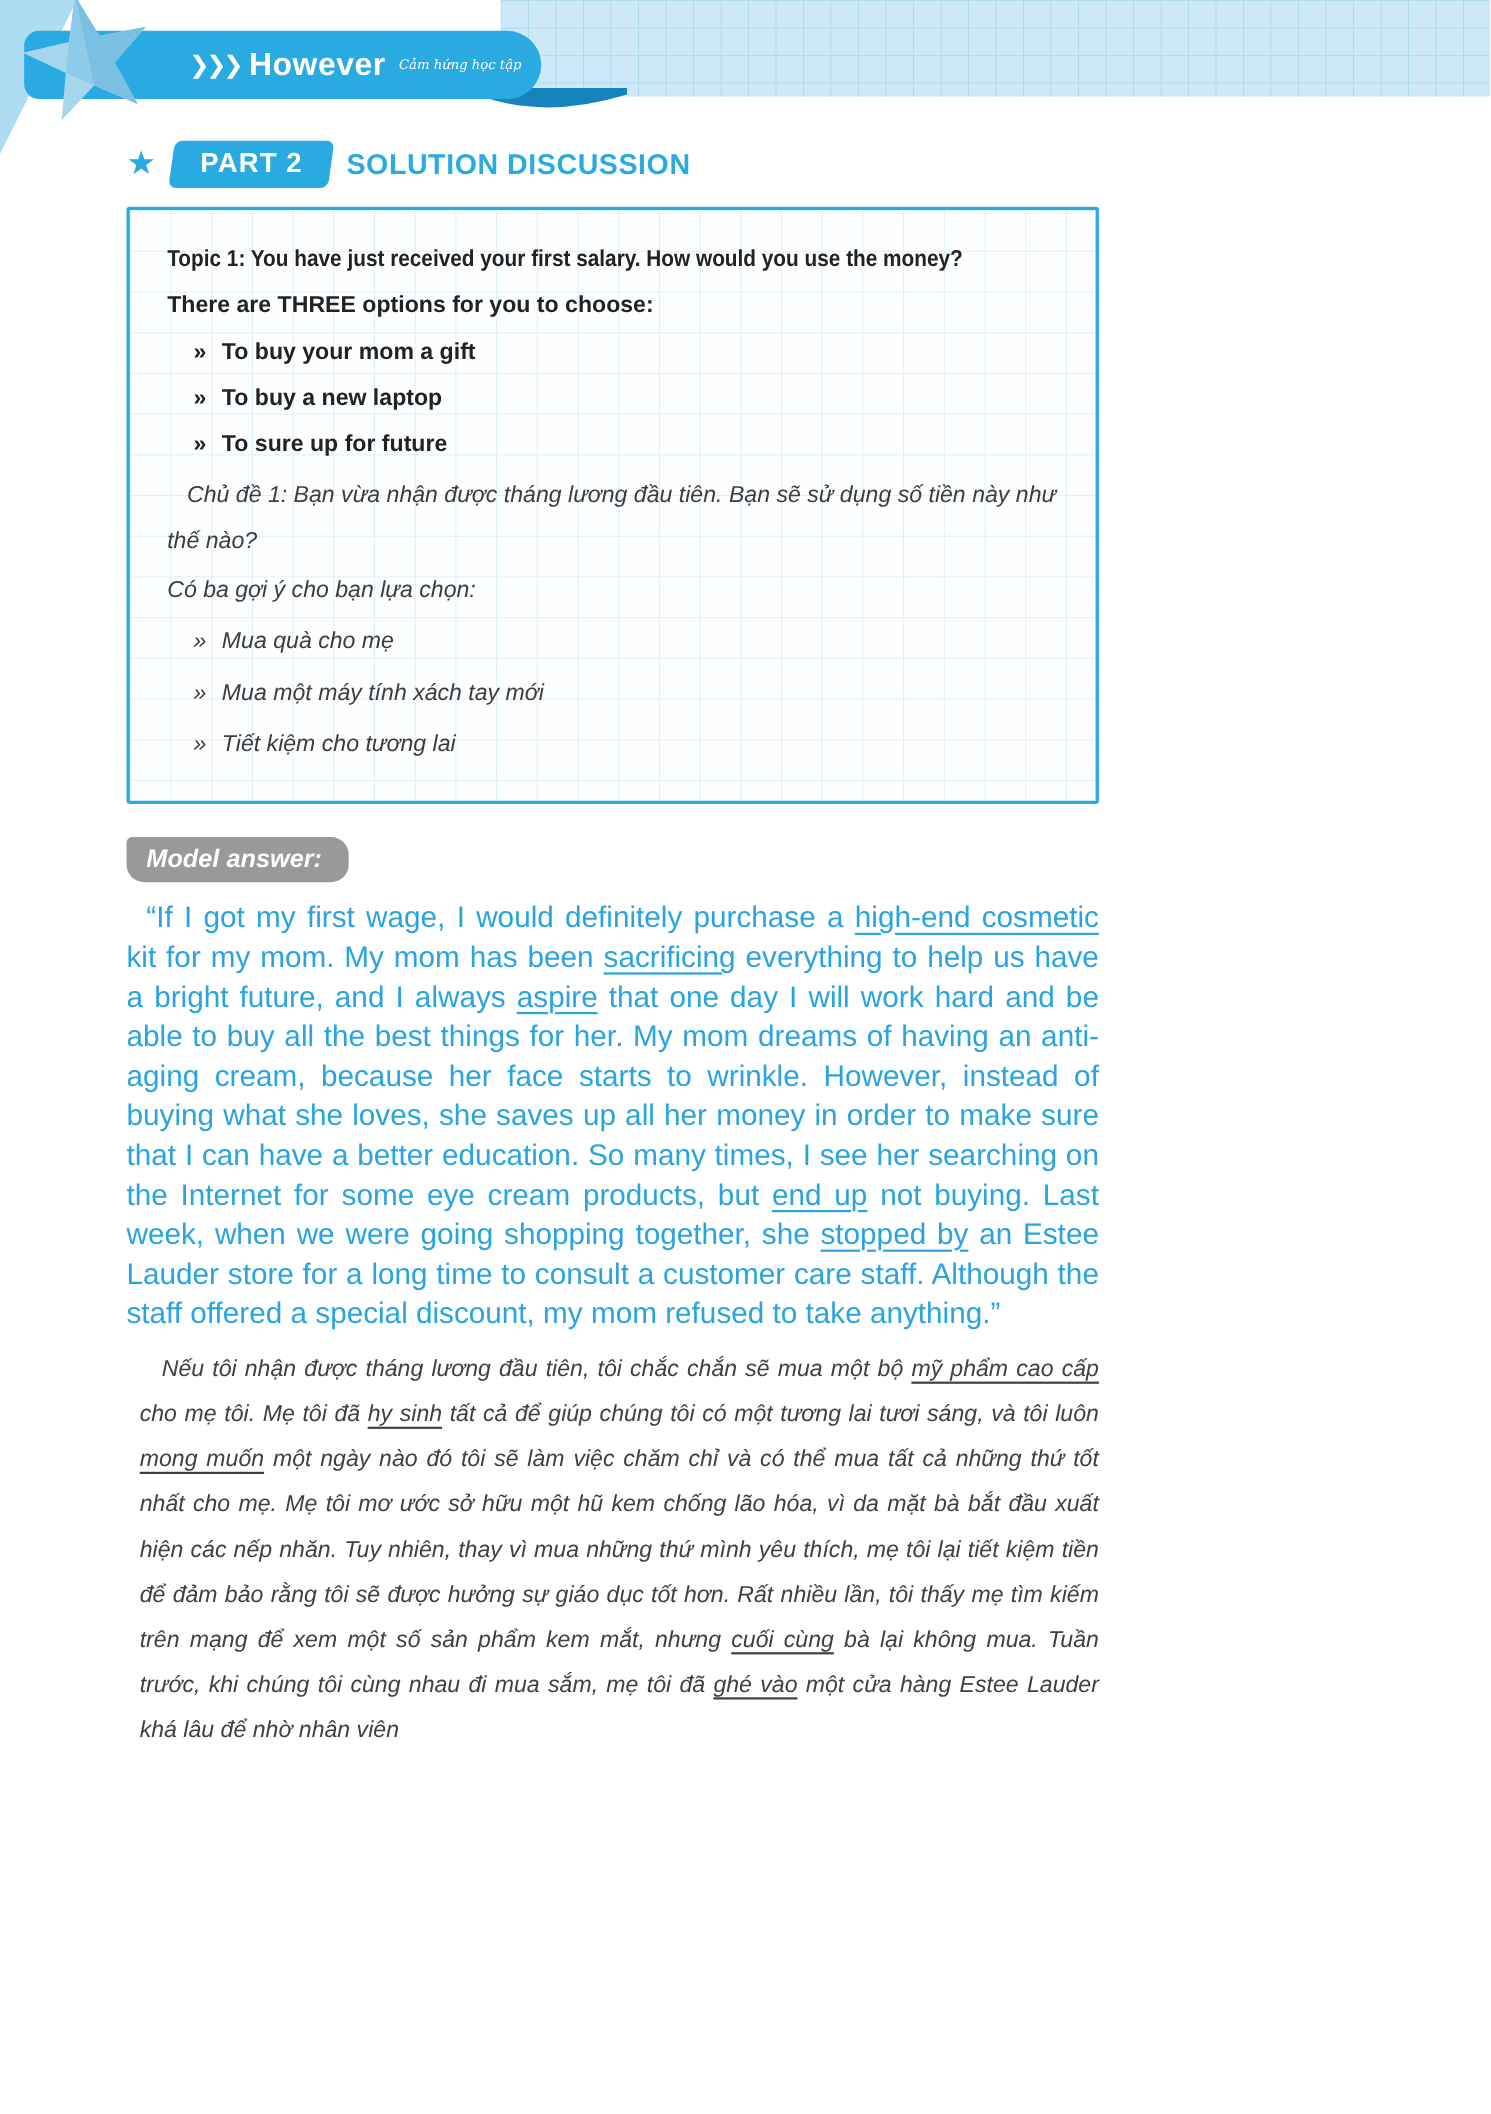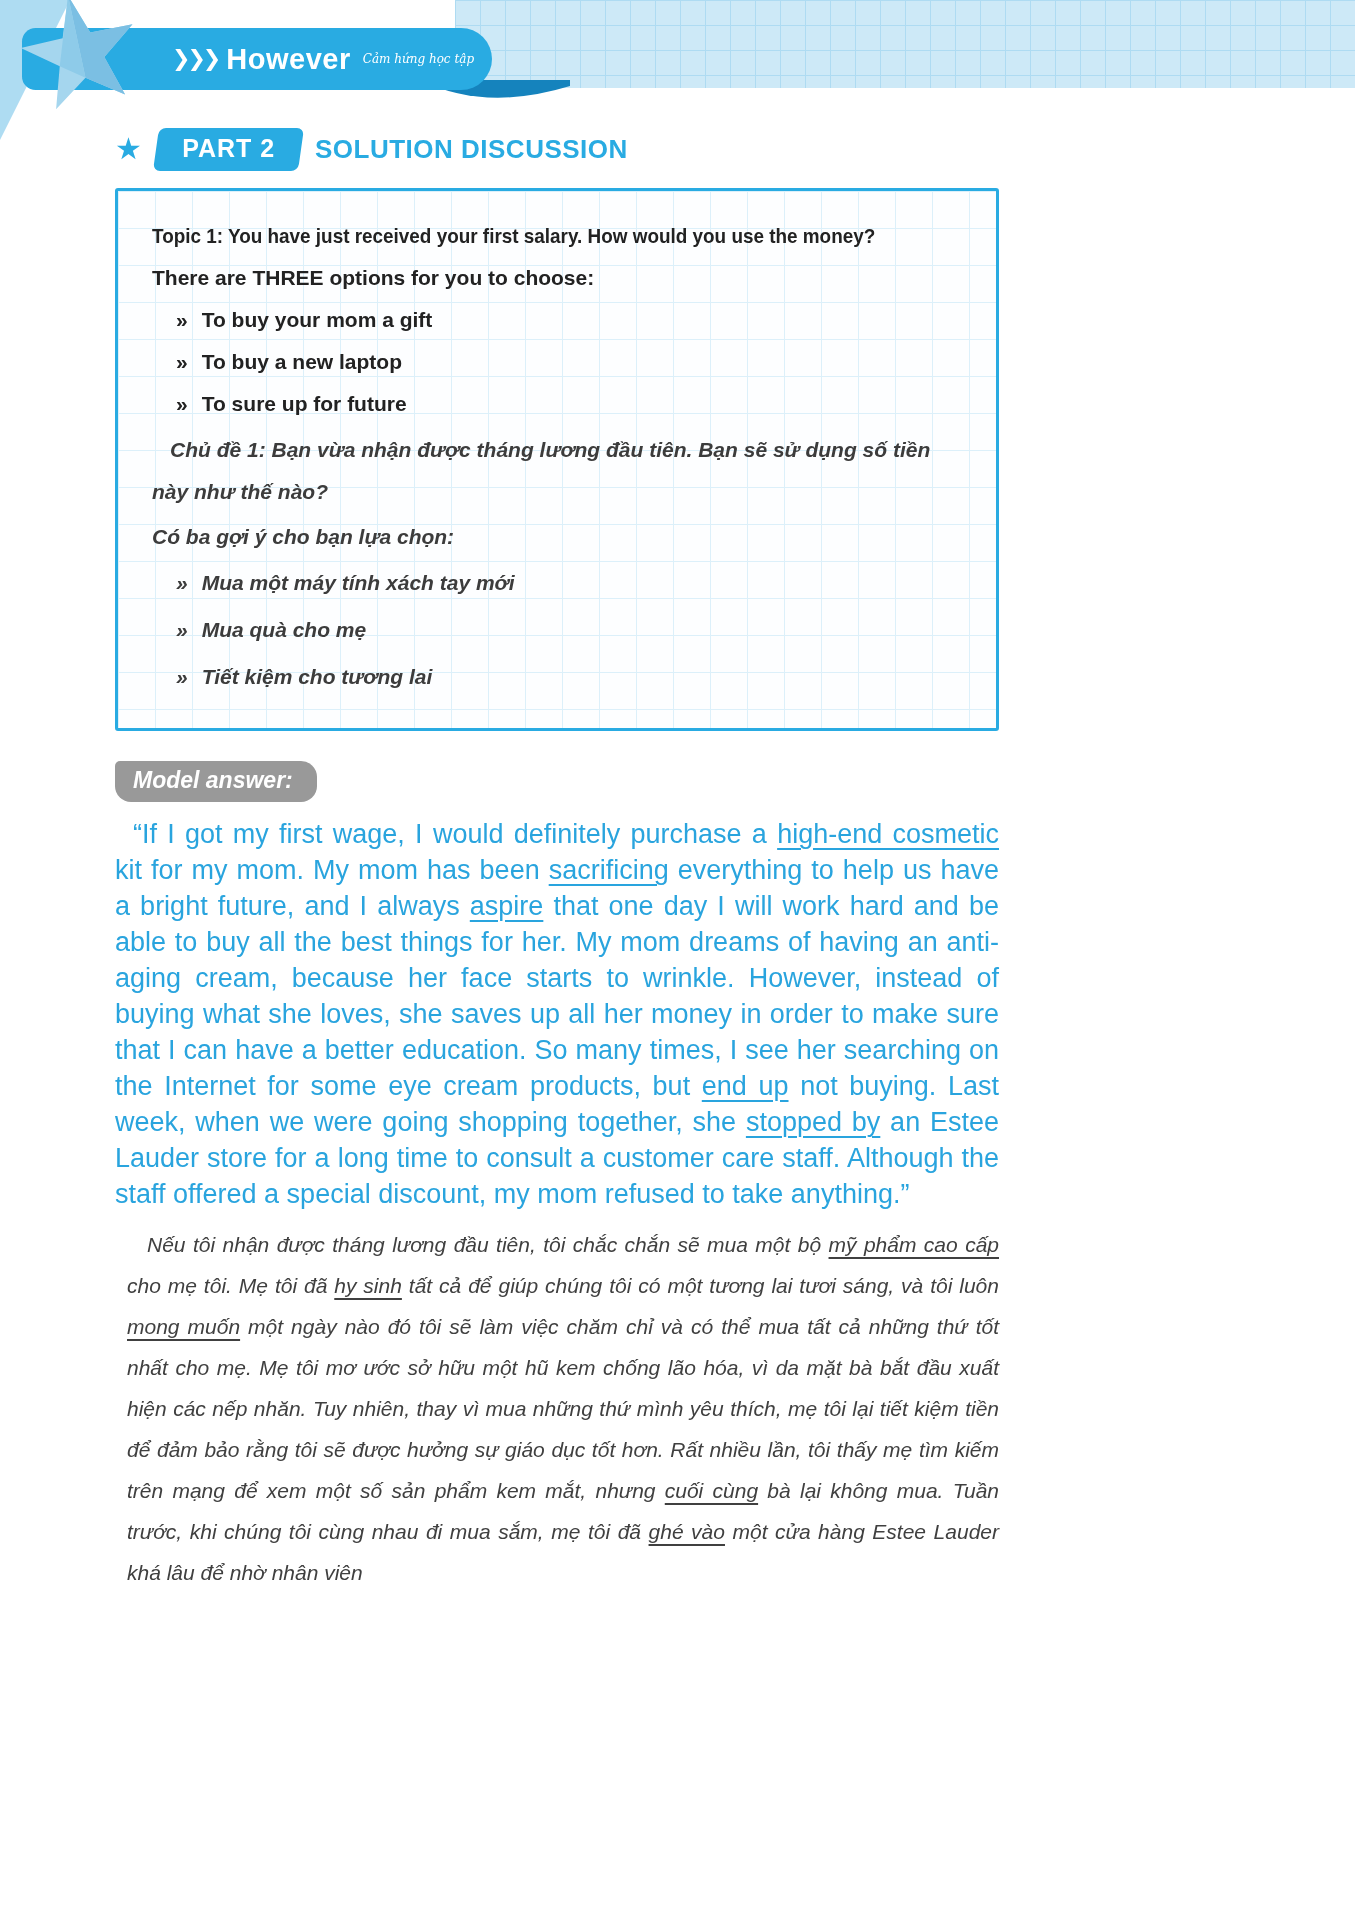--- a/index.html
+++ b/index.html
@@ -62,21 +62,21 @@
     background-size: 37px 37px;
     padding: 24px 34px 28px 34px;
   }
   .topic-title {
     font-weight: bold; font-size: 21px; color: #222222; line-height: 42px;
     white-space: nowrap; transform: scaleX(0.9); transform-origin: left center;
   }
   .topic-subtitle { font-weight: bold; font-size: 21px; color: #222222; line-height: 42px; }
   .topic-option { font-weight: bold; font-size: 21px; color: #222222; line-height: 42px; margin-left: 24px; }
   .bullet { margin-right: 14px; }
-  .vi { font-style: italic; color: #3c3c3c; font-weight: bold; }
+  .vi { font-style: italic; color: #3c3c3c; font-weight: normal; }
   .topic-title-vi { font-size: 21px; line-height: 42px; margin-top: 4px; text-indent: 18px; }
   .topic-subtitle-vi { font-size: 21px; line-height: 44px; margin-top: 2px; }
   .topic-option-vi { font-size: 21px; line-height: 47px; margin-left: 24px; }
 
   
   .model-badge {
     display: inline-block; background: #999999; color: #ffffff;
     font-weight: bold; font-style: italic; font-size: 23px;
     padding: 6px 24px 8px 18px; border-radius: 5px 16px 16px 16px;
     margin-top: 30px;
@@ -145,24 +145,24 @@
         <span class="bullet">»</span><span>To buy a new laptop</span>
       </div>
       <div class="topic-option">
         <span class="bullet">»</span><span>To sure up for future</span>
       </div>
 
       <div class="topic-title-vi vi">Chủ đề 1: Bạn vừa nhận được tháng lương đầu tiên. Bạn sẽ sử dụng số tiền này như thế nào?</div>
       <div class="topic-subtitle-vi vi">Có ba gợi ý cho bạn lựa chọn:</div>
 
       <div class="topic-option-vi vi">
-        <span class="bullet">»</span><span>Mua một máy tính xách tay mới</span>
+        <span class="bullet">»</span><span>Mua quà cho mẹ</span>
       </div>
       <div class="topic-option-vi vi">
-        <span class="bullet">»</span><span>Mua quà cho mẹ</span>
+        <span class="bullet">»</span><span>Mua một máy tính xách tay mới</span>
       </div>
       <div class="topic-option-vi vi">
         <span class="bullet">»</span><span>Tiết kiệm cho tương lai</span>
       </div>
     </div>
 
     
     <div class="model-badge">Model answer:</div>
     <p class="para-en"><span>“If I got my first wage, I would definitely purchase a </span><span class="u">high-end cosmetic</span><span> kit for my mom. My mom has been </span><span class="u">sacrificing</span><span> everything to help us have a bright future, and I always </span><span class="u">aspire</span><span> that one day I will work hard and be able to buy all the best things for her. My mom dreams of having an anti-aging cream, because her face starts to wrinkle. However, instead of buying what she loves, she saves up all her money in order to make sure that I can have a better education. So many times, I see her searching on the Internet for some eye cream products, but </span><span class="u">end up</span><span> not buying. Last week, when we were going shopping together, she </span><span class="u">stopped by</span><span> an Estee Lauder store for a long time to consult a customer care staff. Although the staff offered a special discount, my mom refused to take anything.”</span></p>
     <p class="para-vi"><span>Nếu tôi nhận được tháng lương đầu tiên, tôi chắc chắn sẽ mua một bộ </span><span class="u">mỹ phẩm cao cấp</span><span> cho mẹ tôi. Mẹ tôi đã </span><span class="u">hy sinh</span><span> tất cả để giúp chúng tôi có một tương lai tươi sáng, và tôi luôn </span><span class="u">mong muốn</span><span> một ngày nào đó tôi sẽ làm việc chăm chỉ và có thể mua tất cả những thứ tốt nhất cho mẹ. Mẹ tôi mơ ước sở hữu một hũ kem chống lão hóa, vì da mặt bà bắt đầu xuất hiện các nếp nhăn. Tuy nhiên, thay vì mua những thứ mình yêu thích, mẹ tôi lại tiết kiệm tiền để đảm bảo rằng tôi sẽ được hưởng sự giáo dục tốt hơn. Rất nhiều lần, tôi thấy mẹ tìm kiếm trên mạng để xem một số sản phẩm kem mắt, nhưng </span><span class="u">cuối cùng</span><span> bà lại không mua. Tuần trước, khi chúng tôi cùng nhau đi mua sắm, mẹ tôi đã </span><span class="u">ghé vào</span><span> một cửa hàng Estee Lauder khá lâu để nhờ nhân viên</span></p>

